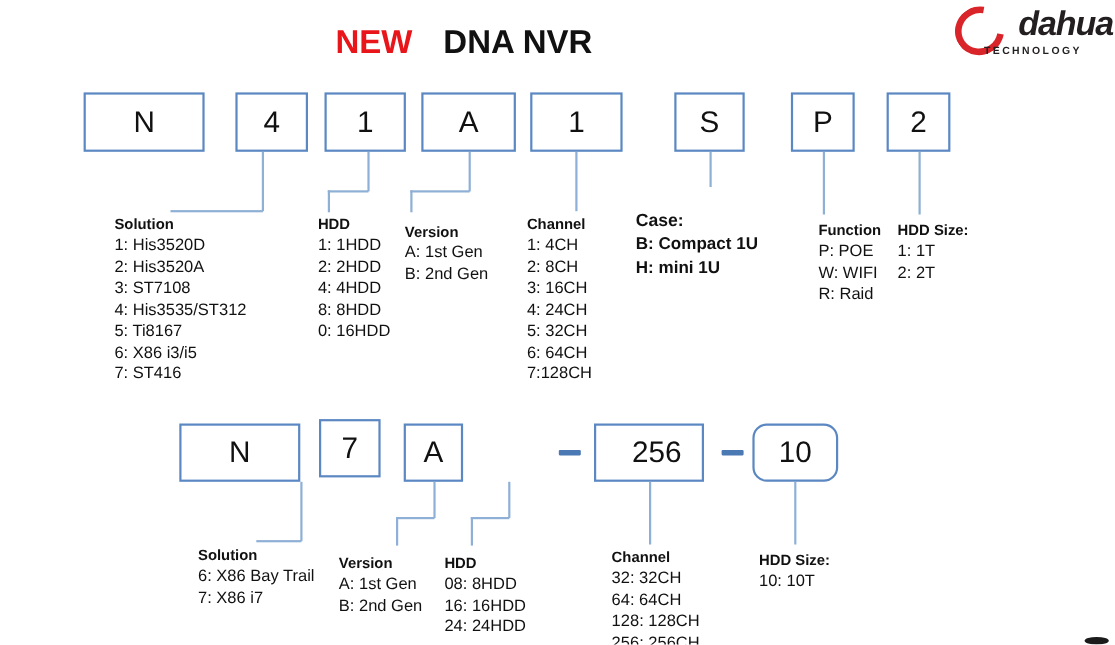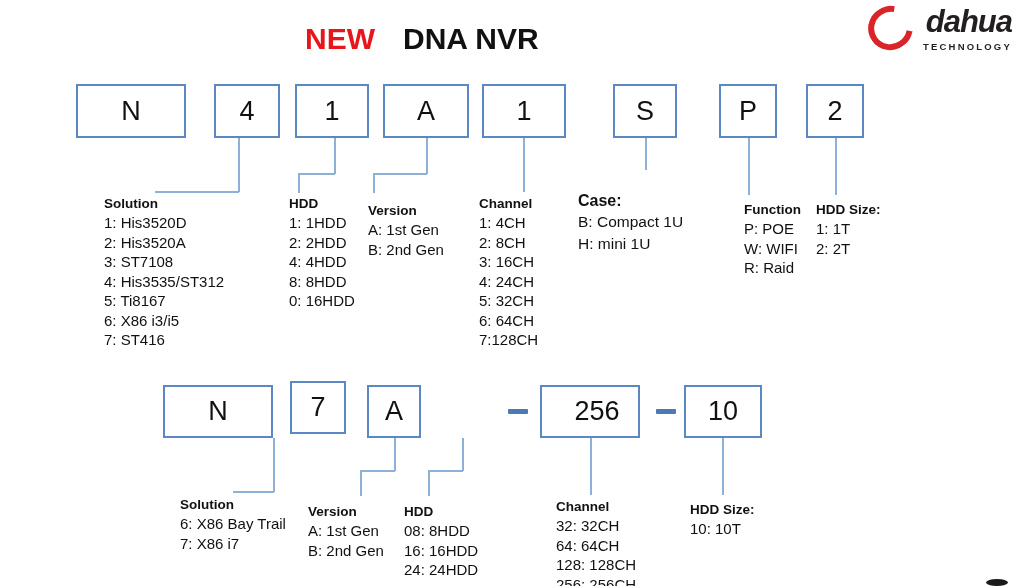--- a/index.html
+++ b/index.html
@@ -31,21 +31,21 @@
     text-align:right;
   }
   #logo .swoosh{
     position:absolute;left:2px;top:2px;width:33px;height:32px;
     border:6px solid #d9252a;border-radius:50%;
     border-right-color:transparent;
     transform:rotate(-35deg);
   }
   #logo .tech{
     position:absolute;left:0;top:37px;width:146px;
-    text-align:right;font-size:9.5px;font-weight:bold;
+    text-align:center;font-size:9.5px;font-weight:bold;
     letter-spacing:2.2px;color:#231f20;
   }
 
   
   .box{
     position:absolute;
     border:2.5px solid #5b87c2;
     background:#ffffff;
     box-sizing:border-box;
     display:flex;align-items:center;justify-content:center;
@@ -65,21 +65,21 @@
   
   .label-block{position:absolute;white-space:nowrap;}
   .label-block .hd{
     font-weight:bold;font-size:13.5px;color:#111111;
     line-height:19px;
   }
   .label-block .hd.big{font-size:16px;line-height:21px;}
   .label-block .li{
     font-size:15px;color:#111111;line-height:19.5px;
   }
-  .label-block .li.big{font-size:15.5px;line-height:22px;}
+  .label-block .li.big{font-size:15.5px;line-height:22px;font-weight:bold;}
 
   .corner-dot{
     position:absolute;right:2px;bottom:-2px;
     width:22px;height:7px;background:#1b1b1b;border-radius:50%;
   }
 </style>
 </head>
 <body>
 
 <div class="stage">
@@ -177,21 +177,21 @@
     <div class="li">1: 1T</div>
     <div class="li">2: 2T</div>
   </div>
 
   <div class="box" style="left:163px;top:385px;width:110px;height:53px;">N</div>
   <div class="box" style="left:290px;top:381px;width:56px;height:53px;">7</div>
   <div class="box" style="left:367px;top:385px;width:54px;height:53px;">A</div>
   <div class="dash" style="left:508px;top:409px;width:20px;"></div>
   <div class="box" style="left:540px;top:385px;width:100px;height:53px;padding-left:14px;">256</div>
   <div class="dash" style="left:656px;top:409px;width:20px;"></div>
-  <div class="box" style="left:684px;top:385px;width:78px;height:53px;">10</div>
+  <div class="box" style="left:684px;top:385px;width:78px;height:53px;border-radius:13px;">10</div>
 
   <div class="vline" style="left:273px;top:438px;height:54px;"></div>
   <div class="hline" style="left:233px;top:491px;width:41px;"></div>
 
   <div class="vline" style="left:394px;top:438px;height:33px;"></div>
   <div class="hline" style="left:360px;top:470px;width:35px;"></div>
   <div class="vline" style="left:360px;top:470px;height:26px;"></div>
 
   <div class="vline" style="left:462px;top:438px;height:33px;"></div>
   <div class="hline" style="left:428px;top:470px;width:35px;"></div>

